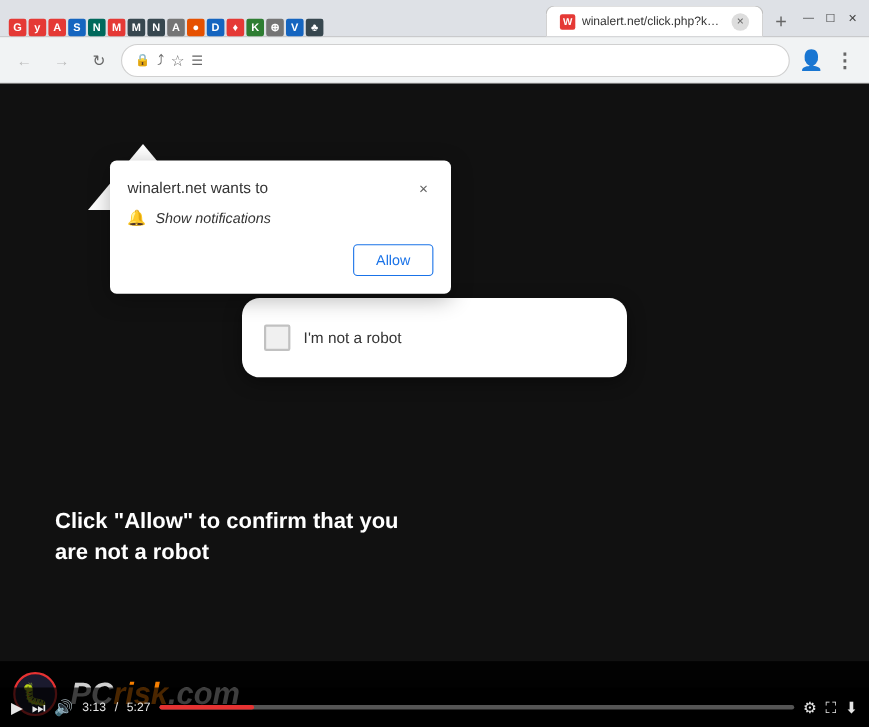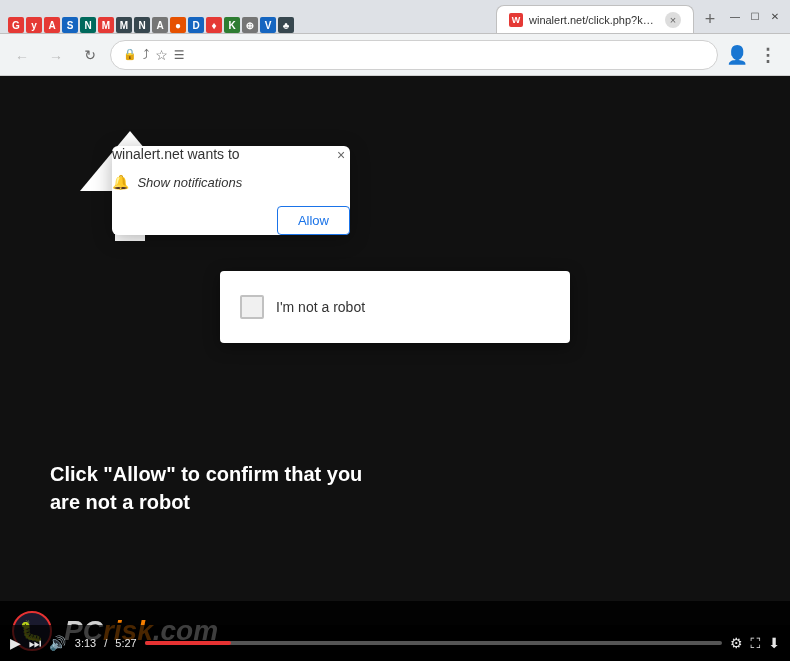--- a/index.html
+++ b/index.html
@@ -211,21 +211,21 @@
       font-weight: bold;
     }
 
     
     .recaptcha-card {
       position: absolute;
       top: 195px;
       left: 220px;
       width: 350px;
       background: #fff;
-      border-radius: 4px;
+      border-radius: 16px;
       padding: 24px 20px;
       box-shadow: 0 4px 16px rgba(0,0,0,0.4);
       display: flex;
       align-items: center;
       gap: 12px;
     }
 
     .recaptcha-checkbox {
       width: 24px;
       height: 24px;
@@ -258,26 +258,26 @@
     .recaptcha-links {
       font-size: 8px;
       color: #888;
       text-align: center;
     }
 
     
     .notification-popup {
       position: absolute;
       top: 70px;
-      left: 112px;
-      width: 238px;
+      left: 100px;
+      width: 310px;
       background: #fff;
       border-radius: 6px;
       box-shadow: 0 4px 20px rgba(0,0,0,0.3);
-      padding: 0;
+      padding: 16px;
       z-index: 100;
     }
 
     .popup-header {
       display: flex;
       justify-content: space-between;
       align-items: flex-start;
       margin-bottom: 10px;
     }
 

